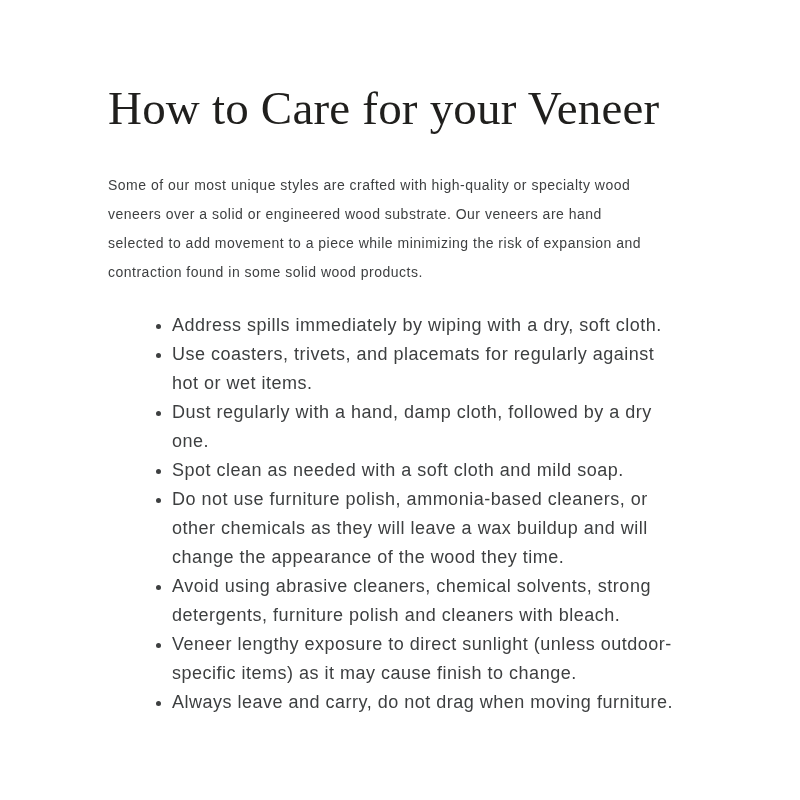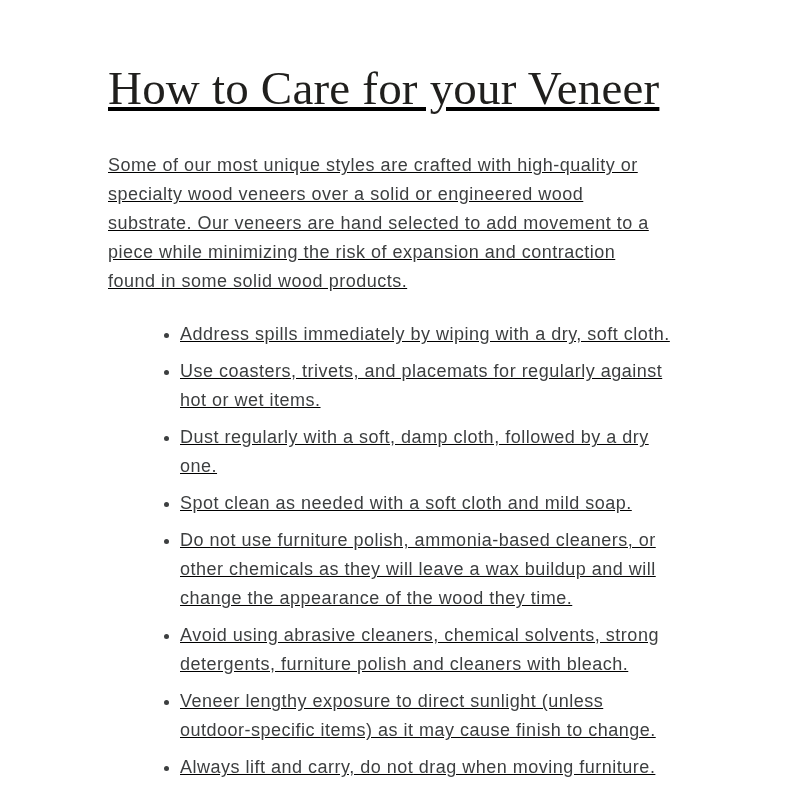--- a/index.html
+++ b/index.html
@@ -5,73 +5,72 @@
   html, body {
     margin: 0;
     padding: 0;
     background: var(--background, #ffffff);
   }
   .page {
     position: relative;
     width: 800px;
     height: 800px;
     box-sizing: border-box;
-    padding: 60px 0 0 108px;
+    padding: 80px 0 0 108px;
     background: var(--background, #ffffff);
     font-family: "Liberation Sans", sans-serif;
     overflow: hidden;
-    text-decoration: underline;
   }
   .page-title {
     margin: 0;
     font-family: "Liberation Serif", serif;
     font-weight: 400;
     font-size: 47px;
     line-height: 1.2;
     letter-spacing: 0.2px;
     color: var(--heading-color, #201f1d);
   }
   .intro-paragraph {
     margin: 35px 0 0 0;
     max-width: 550px;
-    font-size: 18px;
+    font-size: 14px;
     line-height: 29px;
     letter-spacing: 0.5px;
     color: var(--body-color, #3d3f40);
   }
   .care-list {
     margin: 24px 0 0 0;
     padding: 0 0 0 64px;
     width: 506px;
     list-style: disc outside;
     font-size: 18px;
     line-height: 29px;
     letter-spacing: 0.5px;
     color: var(--body-color, #3d3f40);
   }
   .care-list li {
-    margin: 8px;
+    margin: 0;
     padding: 0;
   }
   .care-list li::marker {
     color: var(--bullet-color, #3d3f40);
     font-size: 16px;
   }
 </style>
 </head>
 <body>
 
 <main class="page">
   <article>
     <h1 class="page-title">How to Care for your Veneer</h1>
     <p class="intro-paragraph">Some of our most unique styles are crafted with high-quality or specialty wood veneers over a solid or engineered wood substrate. Our veneers are hand selected to add movement to a piece while minimizing the risk of expansion and contraction found in some solid wood products.</p>
     <ul class="care-list">
         <li>Address spills immediately by wiping with a dry, soft cloth.</li>
         <li>Use coasters, trivets, and placemats for regularly against hot or wet items.</li>
-        <li>Dust regularly with a soft, damp cloth, followed by a dry one.</li>
+        <li>Dust regularly with a hand, damp cloth, followed by a dry one.</li>
         <li>Spot clean as needed with a soft cloth and mild soap.</li>
         <li>Do not use furniture polish, ammonia-based cleaners, or other chemicals as they will leave a wax buildup and will change the appearance of the wood they time.</li>
         <li>Avoid using abrasive cleaners, chemical solvents, strong detergents, furniture polish and cleaners with bleach.</li>
         <li>Veneer lengthy exposure to direct sunlight (unless outdoor-specific items) as it may cause finish to change.</li>
-        <li>Always lift and carry, do not drag when moving furniture.</li>
+        <li>Always leave and carry, do not drag when moving furniture.</li>
       </ul>
   </article>
 </main>
 
 </body></html>

